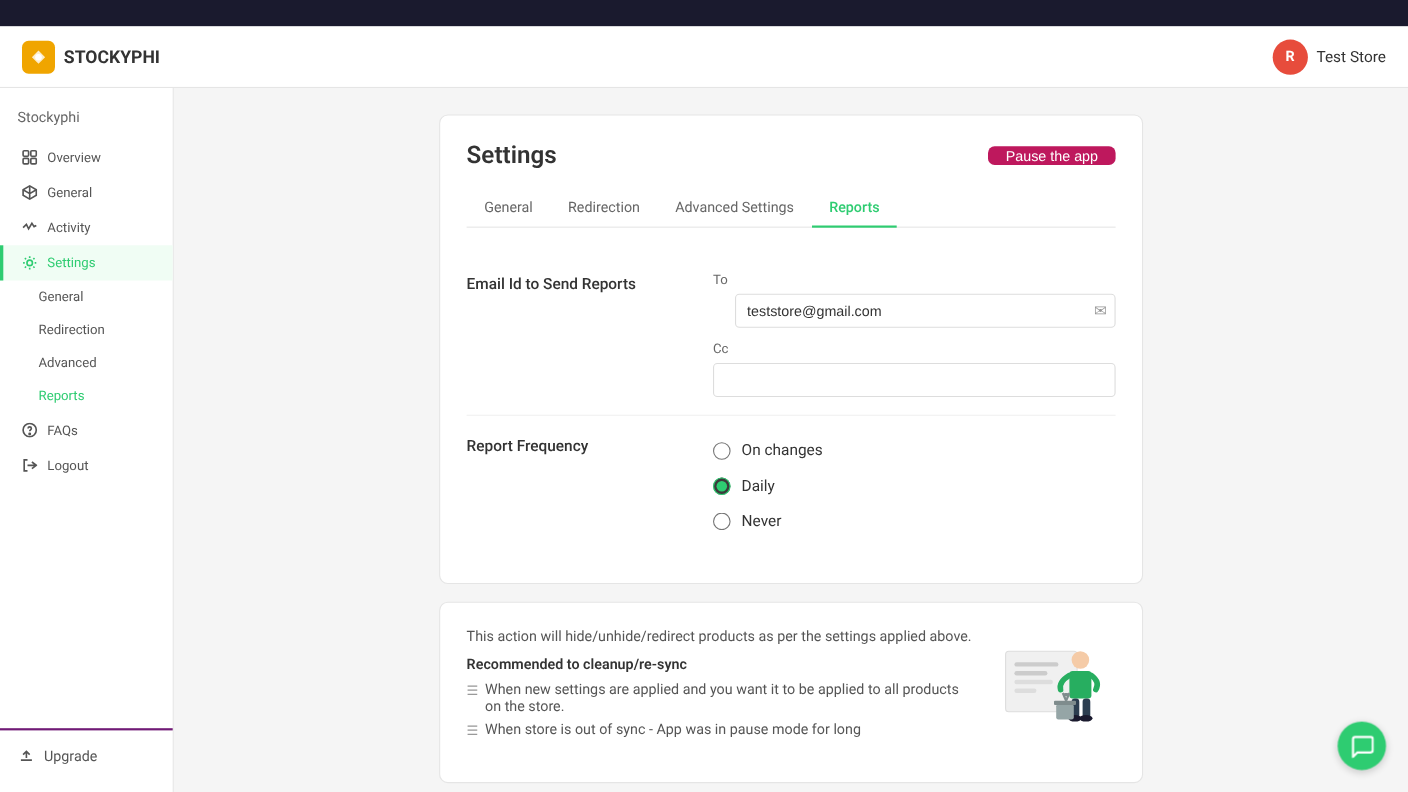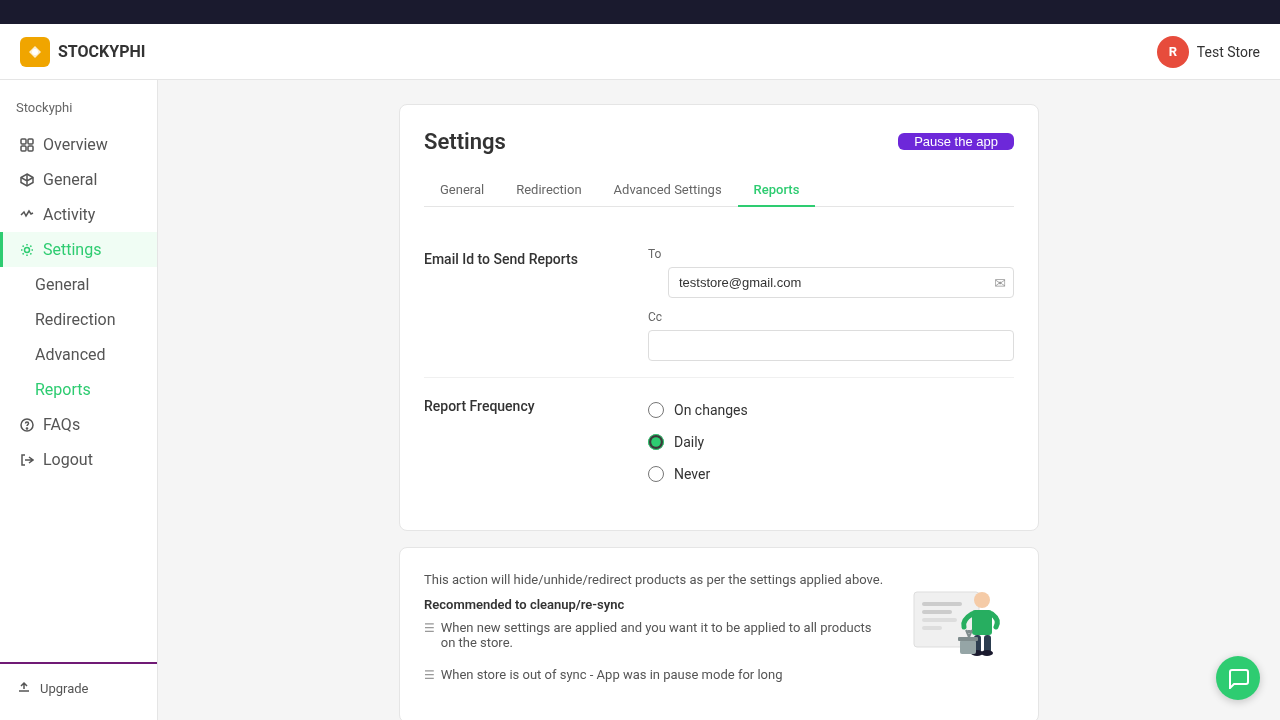--- a/index.html
+++ b/index.html
@@ -12,33 +12,33 @@
     .logo-icon { width: 30px; height: 30px; background: #f0a500; border-radius: 6px; display: flex; align-items: center; justify-content: center; color: white; font-weight: bold; font-size: 12px; }
     .header-user { display: flex; align-items: center; gap: 8px; }
     .user-avatar { width: 32px; height: 32px; border-radius: 50%; background: #e74c3c; display: flex; align-items: center; justify-content: center; color: white; font-weight: bold; font-size: 13px; }
 
     
     .layout { display: flex; height: calc(720px - 80px); }
 
     
     .sidebar { width: 158px; background: #fff; border-right: 1px solid #e5e5e5; padding: 16px 0; display: flex; flex-direction: column; }
     .sidebar-brand { padding: 4px 16px 12px; font-size: 13px; color: #666; }
-    .sidebar-item { display: flex; align-items: center; gap: 8px; padding: 8px 16px; cursor: pointer; color: #555; font-size: 16px; border-left: 3px solid transparent; }
+    .sidebar-item { display: flex; align-items: center; gap: 8px; padding: 8px 16px; cursor: pointer; color: #555; font-size: 12px; border-left: 3px solid transparent; }
     .sidebar-item.active { color: #2ecc71; background: #f0fdf4; border-left: 3px solid #2ecc71; }
     .sidebar-item.sub { padding-left: 32px; }
     .sidebar-item.sub.active-sub { color: #2ecc71; }
     .sidebar-icon { width: 16px; height: 16px; display: flex; align-items: center; justify-content: center; font-size: 14px; }
     .sidebar-bottom { margin-top: auto; border-top: 2px solid #701a75; padding-top: 8px; }
 
     
     .main { flex: 1; padding: 24px; overflow-y: auto; background: #f5f5f5; }
     .settings-card { background: #fff; border-radius: 8px; border: 1px solid #e5e5e5; padding: 24px; max-width: 640px; margin: 0 auto; }
     .settings-header { display: flex; justify-content: space-between; align-items: center; margin-bottom: 20px; }
     .settings-title { font-size: 22px; font-weight: 600; color: #333; }
-    .pause-btn { background: #6d28d9; color: white; border: none; padding: 1px 16px; border-radius: 6px; cursor: pointer; font-size: 13px; font-weight: 500; }
+    .pause-btn { background: #be185d; color: white; border: none; padding: 1px 16px; border-radius: 6px; cursor: pointer; font-size: 13px; font-weight: 500; }
 
     
     .tabs { display: flex; border-bottom: 1px solid #e5e5e5; margin-bottom: 24px; gap: 0; }
     .tab { padding: 8px 16px; cursor: pointer; font-size: 13px; color: #666; border-bottom: 2px solid transparent; margin-bottom: -1px; }
     .tab.active { color: #2ecc71; border-bottom: 2px solid #2ecc71; font-weight: 500; }
 
     
     .section { padding: 16px 0; border-bottom: 1px solid #f0f0f0; }
     .section:last-child { border-bottom: none; }
     .section-row { display: flex; gap: 24px; }
@@ -57,21 +57,21 @@
     .radio-input { width: 16px; height: 16px; accent-color: #2ecc71; cursor: pointer; }
     .radio-label { font-size: 14px; color: #333; }
 
     
     .cleanup-card { background: #fff; border-radius: 8px; border: 1px solid #e5e5e5; padding: 24px; max-width: 640px; margin: 16px auto 0; }
     .cleanup-title { font-size: 16px; font-weight: 600; color: #333; margin-bottom: 12px; }
     .cleanup-body { display: flex; gap: 16px; align-items: flex-start; }
     .cleanup-text { flex: 1; }
     .cleanup-desc { font-size: 13px; color: #555; margin-bottom: 10px; }
     .cleanup-recommended { font-size: 13px; font-weight: 600; color: #333; margin-bottom: 8px; }
-    .cleanup-list { list-style: none; display: flex; flex-direction: column; gap: 17px; margin-bottom: 16px; }
+    .cleanup-list { list-style: none; display: flex; flex-direction: column; gap: 6px; margin-bottom: 16px; }
     .cleanup-list li { display: flex; align-items: flex-start; gap: 6px; font-size: 13px; color: #555; }
     .cleanup-list li::before { content: '☰'; font-size: 12px; color: #999; margin-top: 1px; }
     .cleanup-illustration { width: 110px; flex-shrink: 0; }
     .illustration-svg { width: 110px; height: 90px; }
 
     
     .chat-bubble { position: fixed; bottom: 20px; right: 20px; width: 44px; height: 44px; background: #2ecc71; border-radius: 50%; display: flex; align-items: center; justify-content: center; cursor: pointer; box-shadow: 0 2px 8px rgba(0,0,0,0.2); }
 
     
     .upgrade-item { display: flex; align-items: center; gap: 8px; padding: 8px 16px; cursor: pointer; color: #555; font-size: 13px; }

